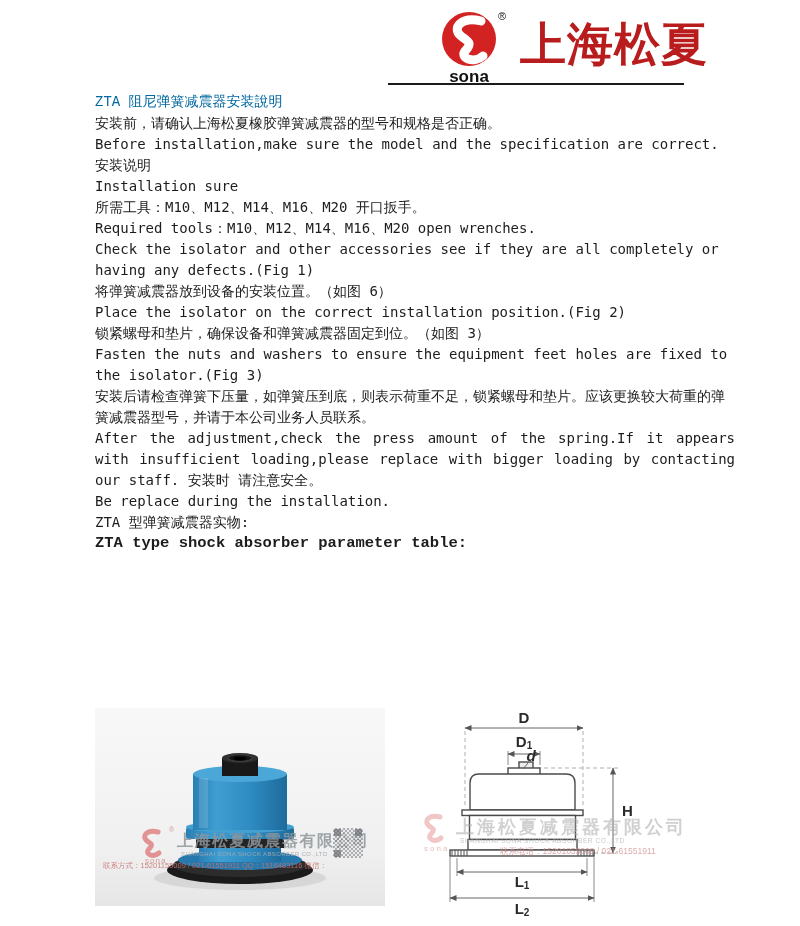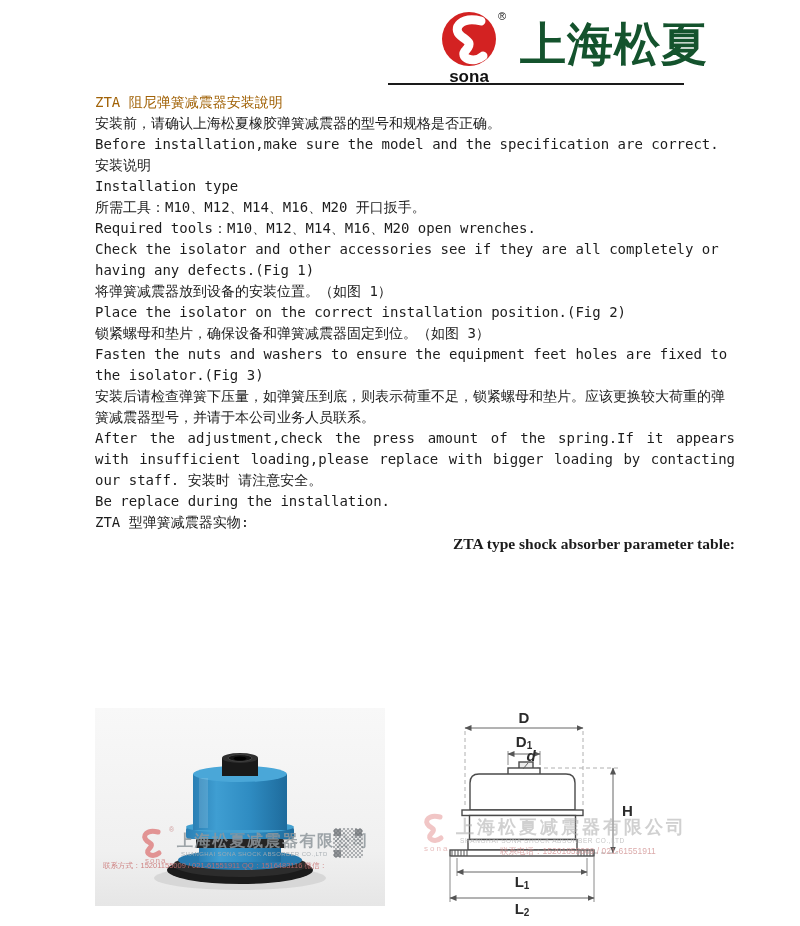--- a/index.html
+++ b/index.html
@@ -2,31 +2,31 @@
 <html><head>
 <meta charset="utf-8">
 <style>
   html,body{margin:0;padding:0;background:#ffffff;}
   .page{position:relative;width:800px;height:926px;background:#fff;overflow:hidden;
         font-family:"DejaVu Sans Mono","Liberation Mono",monospace;color:#1c1c1c;}
 
   
   .logo-wrap{position:absolute;left:438px;top:6px;display:flex;align-items:flex-start;}
   .company-cn{font-family:"DejaVu Sans","Liberation Sans",sans-serif;font-weight:900;
-              font-size:46px;line-height:64px;color:#14532d;letter-spacing:1px;margin-left:10px;margin-top:6px;}
+              font-size:46px;line-height:64px;color:#b91c1c;letter-spacing:1px;margin-left:10px;margin-top:6px;}
   .header-rule{position:absolute;left:388px;top:83px;width:296px;height:2px;background:#1a1a1a;}
 
   
   .content{position:absolute;left:95px;top:92px;width:640px;font-size:14px;line-height:21px;}
   .content p{margin:0;}
-  .green{color:#a16207;}
+  .green{color:#0369a1;font-family:Liberation Mono, monospace;}
   .mt21{margin-top:21px}.mt17{margin-top:17px}.mt16{margin-top:16px}
   .mt10{margin-top:10px}.mt8{margin-top:8px}.mt7{margin-top:7px}
   .justify{text-align:justify;}
-  .bold-sans{font-family:Liberation Serif, serif;font-weight:700;font-size:15.5px;text-align:right;}
+  .bold-sans{font-family:Liberation Mono, monospace;font-weight:700;font-size:15.5px;}
 
   
   .photo{position:absolute;left:95px;top:700px;width:290px;height:206px;}
   .diagram{position:absolute;left:400px;top:695px;width:400px;height:231px;}
   svg text{font-family:"Liberation Sans","DejaVu Sans",sans-serif;}
   .dimlbl{font-size:15px;font-weight:600;fill:#2b2b2b;}
   .dimsub{font-size:10px;font-weight:600;fill:#2b2b2b;}
 </style>
 </head>
 <body>
@@ -44,26 +44,26 @@
   </div>
   <div class="header-rule"></div>
 
   <div class="content">
     <p class="green mt21">ZTA 阻尼弹簧减震器安装說明</p>
 
     <p class="mt17">安装前，请确认上海松夏橡胶弹簧减震器的型号和规格是否正确。</p>
     <p>Before installation,make sure the model and the specification are correct.</p>
 
     <p class="mt16">安装说明</p>
-    <p>Installation type</p>
+    <p>Installation sure</p>
 
     <p class="mt17">所需工具：M10、M12、M14、M16、M20 开口扳手。</p>
     <p>Required tools：M10、M12、M14、M16、M20 open wrenches.</p>
     <p>Check the isolator and other accessories see if they are all completely or having any defects.(Fig 1)</p>
-    <p>将弹簧减震器放到设备的安装位置。（如图 1）</p>
+    <p>将弹簧减震器放到设备的安装位置。（如图 6）</p>
     <p>Place the isolator on the correct installation position.(Fig 2)</p>
     <p>锁紧螺母和垫片，确保设备和弹簧减震器固定到位。（如图 3）</p>
     <p>Fasten the nuts and washers to ensure the equipment feet holes are fixed to the isolator.(Fig 3)</p>
 
     <p class="mt8">安装后请检查弹簧下压量，如弹簧压到底，则表示荷重不足，锁紧螺母和垫片。应该更换较大荷重的弹簧减震器型号，并请于本公司业务人员联系。</p>
     <p class="justify">After the adjustment,check the press amount of the spring.If it appears with insufficient loading,please replace with bigger loading by contacting our staff. 安装时 请注意安全。</p>
     <p>Be replace during the installation.</p>
 
     <p class="mt10">ZTA 型弹簧减震器实物:</p>
     <p class="bold-sans mt7">ZTA type shock absorber parameter table:</p>

